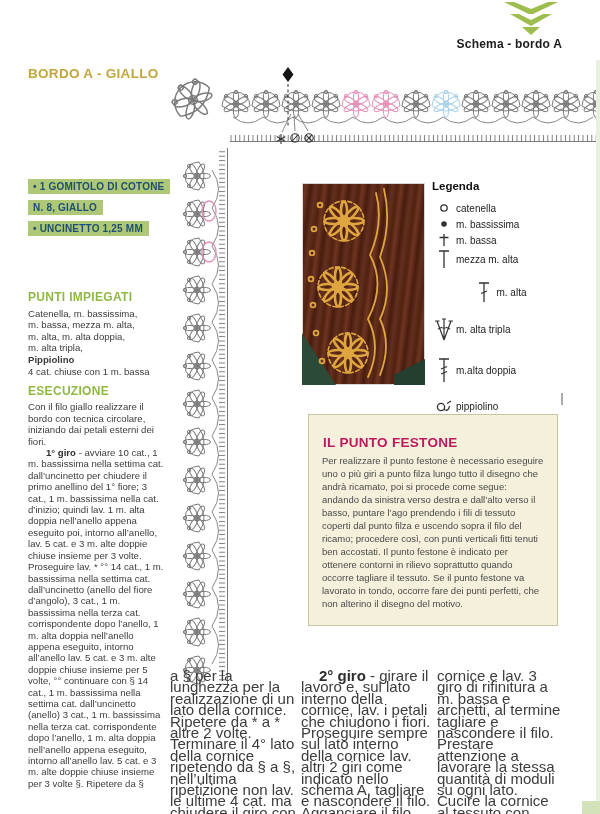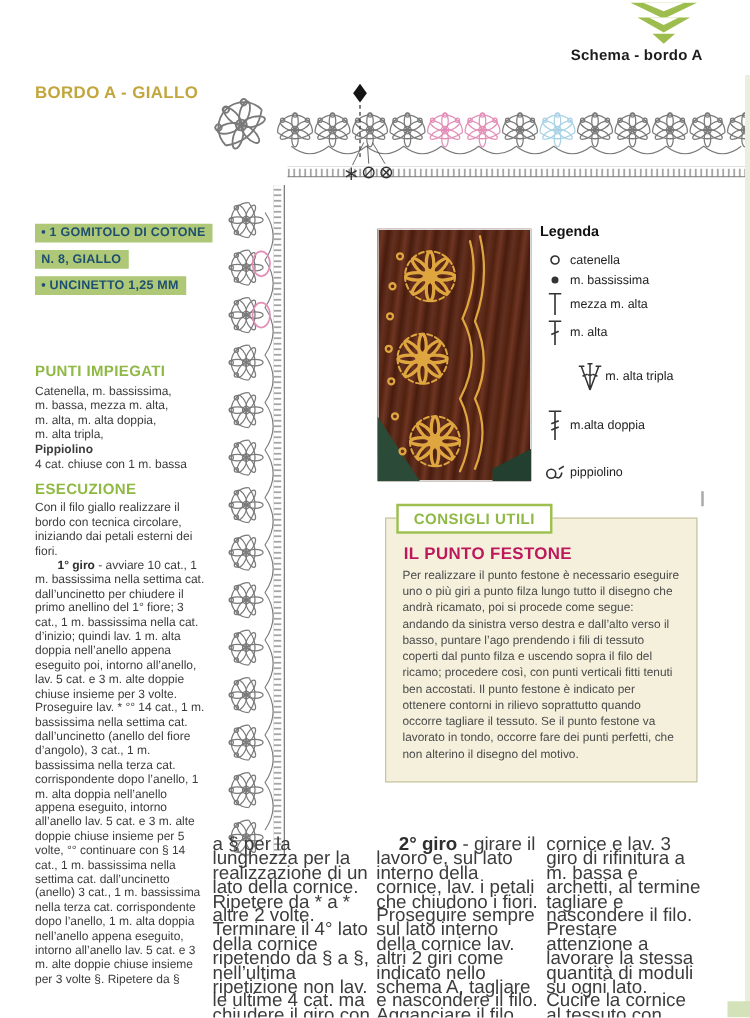--- a/index.html
+++ b/index.html
@@ -276,20 +276,28 @@
   <div class="lg-row">
     <span class="sym">
       <svg width="20" height="14" viewBox="0 0 20 14">
           <circle cx="10" cy="7" r="2.8" fill="#333"></circle>
         </svg>
       </span>
     <span class="lbl">m. bassissima</span>
   </div>
   <div class="lg-row">
     <span class="sym">
+      <svg width="20" height="16" viewBox="0 0 20 16">
+          <path d="M10,2 V14 M5.5,5.5 H14.5" fill="none" stroke="#333" stroke-width="1.3"></path>
+        </svg>
+      </span>
+    <span class="lbl">m. bassa</span>
+  </div>
+  <div class="lg-row">
+    <span class="sym">
       <svg width="20" height="22" viewBox="0 0 20 22">
           <path d="M10,3 V20 M5,3 H15" fill="none" stroke="#333" stroke-width="1.3"></path>
         </svg>
       </span>
     <span class="lbl">mezza m. alta</span>
   </div>
   <div class="lg-row">
     <span class="sym">
       <svg width="20" height="24" viewBox="0 0 20 24">
           <path d="M10,3 V22 M5,3 H15 M7,13.5 L13,11" fill="none" stroke="#333" stroke-width="1.3"></path>
@@ -318,21 +326,20 @@
       <svg width="22" height="20" viewBox="0 0 22 20">
         <circle cx="8" cy="11" r="3.6" fill="none" stroke="#333" stroke-width="1.3"></circle>
         <path d="M11,13.5 q4.5,2.5 5.5,-3.5 M14,7.5 l4,-2.5" fill="none" stroke="#333" stroke-width="1.3"></path>
         </svg>
       </span>
     <span class="lbl">pippiolino</span>
   </div>
 </div>
 
 <div class="abs consigli">
-  <div class="consigli-tab">CONSIGLI UTILI</div>
   <div class="consigli-head">IL PUNTO FESTONE</div>
   <div class="consigli-body">Per realizzare il punto festone è necessario eseguire uno o più giri a punto filza lungo tutto il disegno che andrà ricamato, poi si procede come segue: andando da sinistra verso destra e dall’alto verso il basso, puntare l’ago prendendo i fili di tessuto coperti dal punto filza e uscendo sopra il filo del ricamo; procedere così, con punti verticali fitti tenuti ben accostati. Il punto festone è indicato per ottenere contorni in rilievo soprattutto quando occorre tagliare il tessuto. Se il punto festone va lavorato in tondo, occorre fare dei punti perfetti, che non alterino il disegno del motivo.</div>
 </div>
 
 <div class="abs pageno">
   <span class="bar"></span>
   <span class="num">13</span>
 </div>
 
 <div class="abs fcol fcol2">

